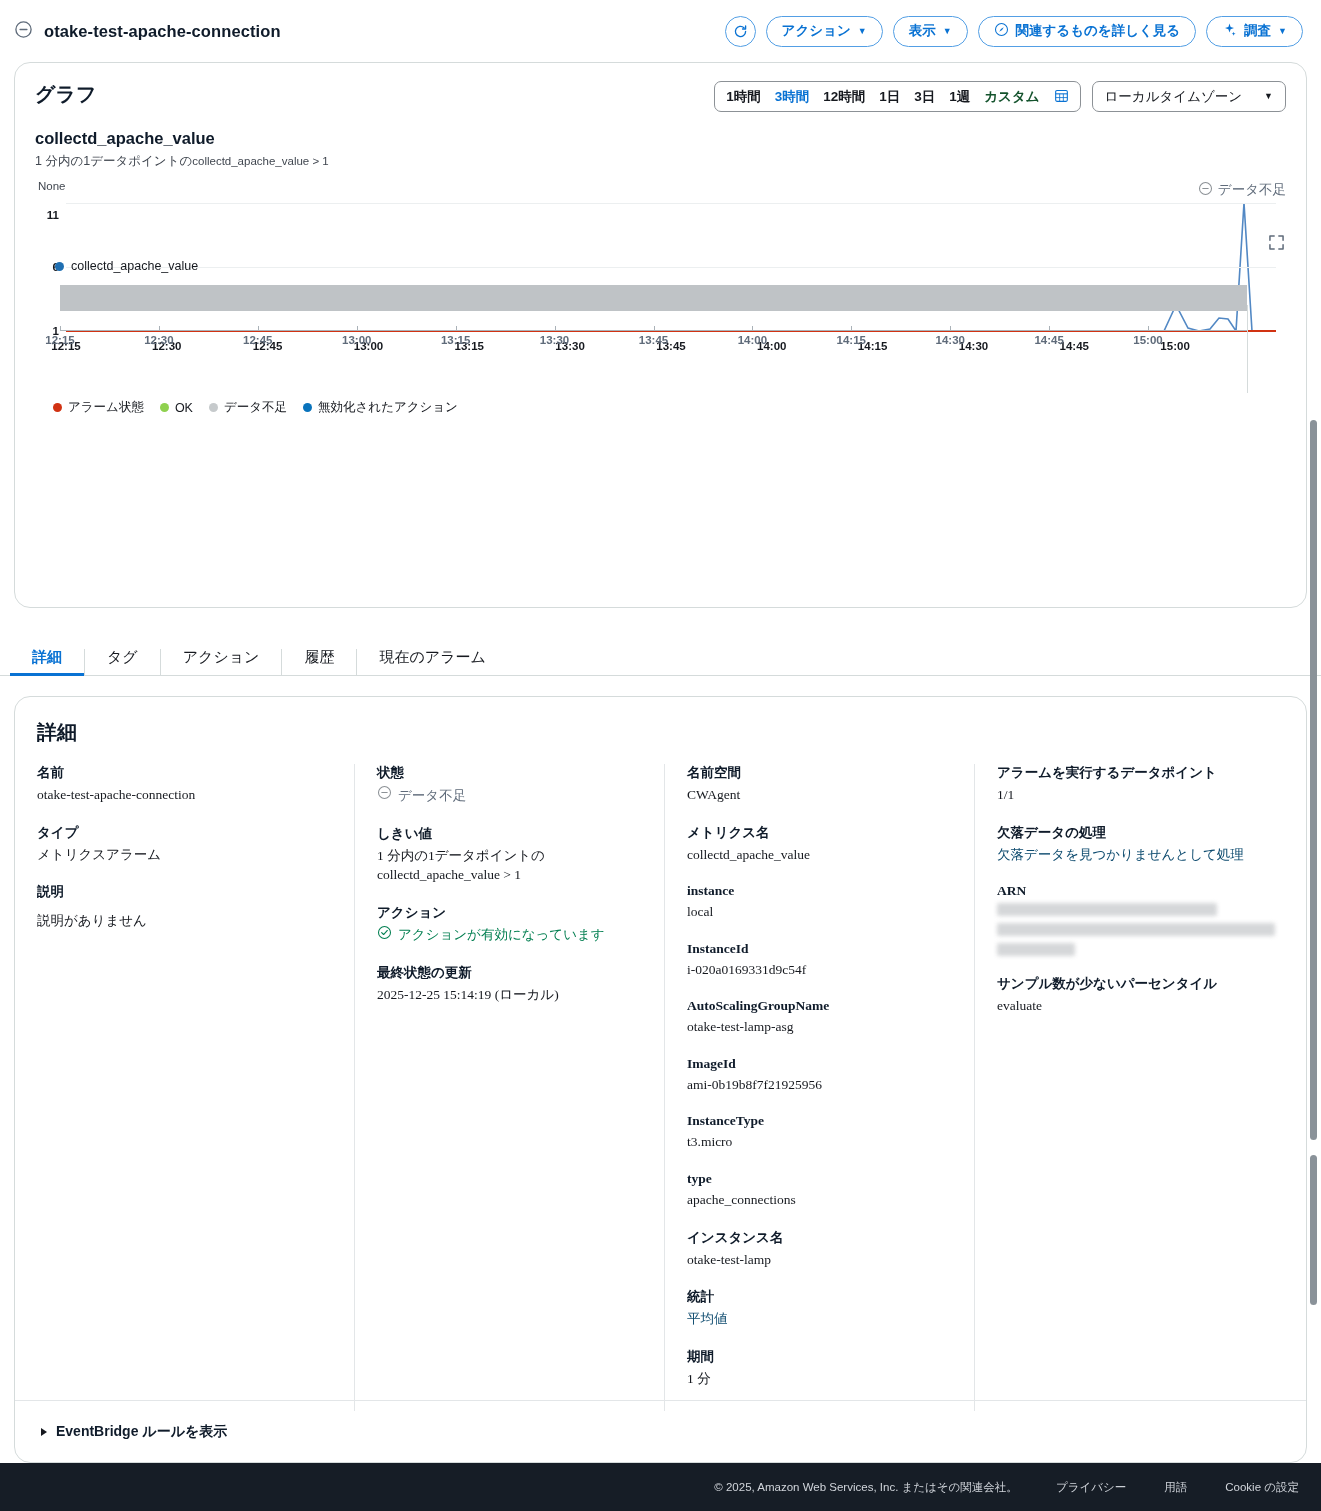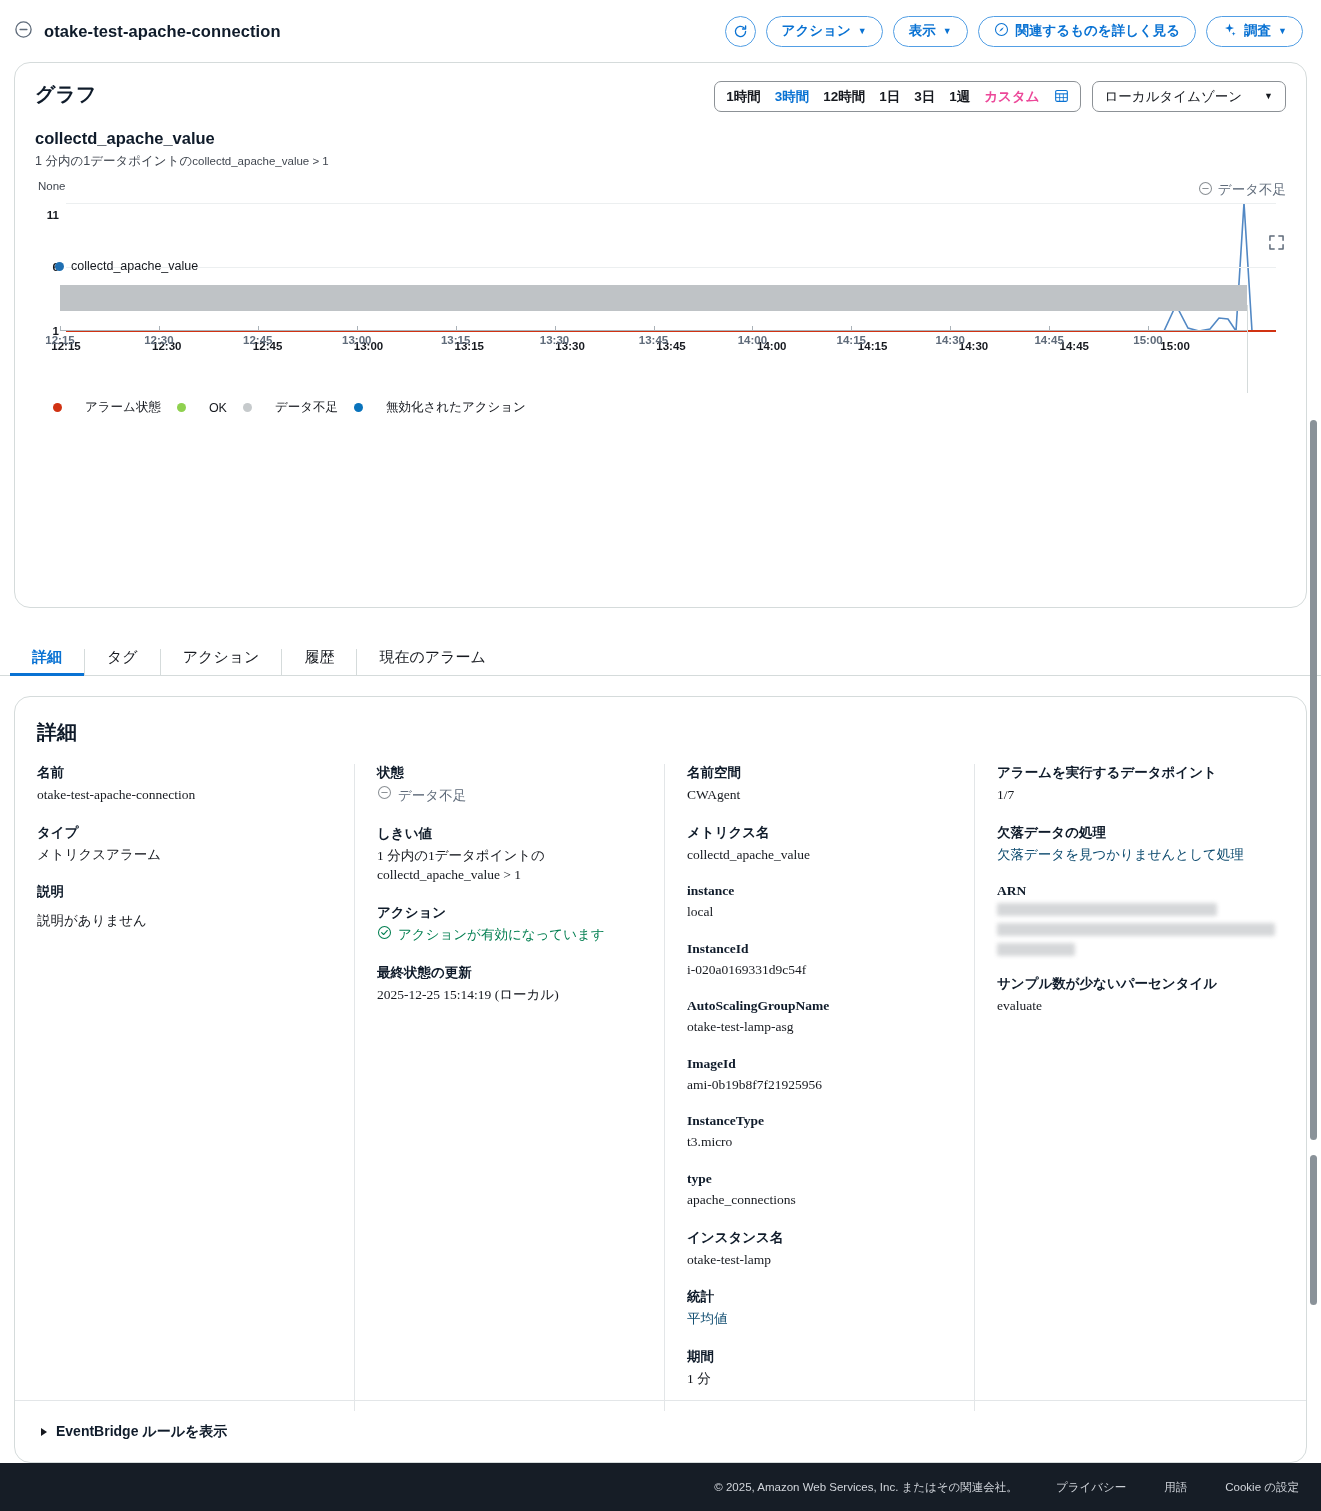--- a/index.html
+++ b/index.html
@@ -41,21 +41,21 @@
   .graph-head { display: flex; align-items: flex-start; }
   .graph-h1 { font-size: 20px; font-weight: bold; color: #0f1b2a; }
   .range-wrap { margin-left: auto; display: flex; align-items: center; gap: 11px; }
   .range-group {
     display: flex; align-items: center; gap: 14px;
     border: 1.2px solid #8c9196; border-radius: 7px; height: 31px; padding: 0 11px;
     font-size: 13.5px; color: #16191f;
   }
   .range-group .opt { cursor: pointer; white-space: nowrap; font-weight: bold; }
   .range-group .opt.active { color: #0972d3; font-weight: bold; }
-  .range-group .opt.link { color: #ec4899; }
+  .range-group .opt.link { color: #14532d; }
   .tz-select {
     border: 1.2px solid #8c9196; border-radius: 7px; height: 31px; padding: 0 12px;
     display: flex; align-items: center; gap: 22px; font-size: 13.5px; cursor: pointer;
   }
   .metric-title { font-size: 16.5px; font-weight: bold; margin-top: 17px; color: #0f1b2a; }
   .metric-sub { font-size: 12.5px; color: #414750; margin-top: 5px; }
   .metric-sub .mono { font-size: 11.5px; }
   .state-badge {
     position: absolute; right: 20px; top: 118px;
     display: flex; align-items: center; gap: 5px; font-size: 13.5px; color: #5f6b7a;
@@ -81,21 +81,21 @@
   .timeline { position: absolute; left: 45px; right: 59px; top: 222px; }
   .tl-band { height: 26px; background: #bfc3c6; }
   .tl-axis { position: relative; height: 20px; margin-top: 19px; border-top: 1.2px solid #aab2b8; }
   .tl-tick { position: absolute; top: -5px; width: 1px; height: 5px; background: #aab2b8; }
   .tl-label { position: absolute; top: 3px; font-size: 11.5px; font-weight: bold; color: #5f6b7a; transform: translateX(-50%); white-space: nowrap; }
   .tl-right-rule { position: absolute; right: -1px; top: -26px; width: 1px; height: 88px; background: #d5dbdb; }
 
   .status-legend {
     position: absolute; left: 38px; top: 336px; display: flex; align-items: center; gap: 7px; font-size: 12.5px;
   }
-  .status-legend .item { display: flex; align-items: center; gap: 23px; margin-right: 9px; }
+  .status-legend .item { display: flex; align-items: center; gap: 6px; margin-right: 9px; }
 
   
   .tabs {
     margin: 0 0 0 0; flex: 0 0 58px; height: 58px;
     display: flex; align-items: flex-end; padding-left: 10px;
     border-bottom: 1px solid #d5dbdb; background: #fff;
   }
   .tab {
     padding: 0 22px 11px 22px; font-size: 15px; color: #16191f; cursor: pointer;
     position: relative; border-right: 1px solid #d5dbdb; line-height: 1;
@@ -459,21 +459,21 @@
         </div>
         <div class="field">
           <div class="f-label">期間</div>
           <div class="f-value">1 分</div>
         </div>
       </div>
 
       <div class="col">
         <div class="field">
           <div class="f-label">アラームを実行するデータポイント</div>
-          <div class="f-value">1/7</div>
+          <div class="f-value">1/1</div>
         </div>
         <div class="field">
           <div class="f-label">欠落データの処理</div>
           <div class="f-value muted">欠落データを見つかりませんとして処理</div>
         </div>
         <div class="field">
           <div class="f-label">ARN</div>
           <div class="redacted">
             <span style="width:220px;height:13px"></span>
             <span style="width:278px;height:13px"></span>

